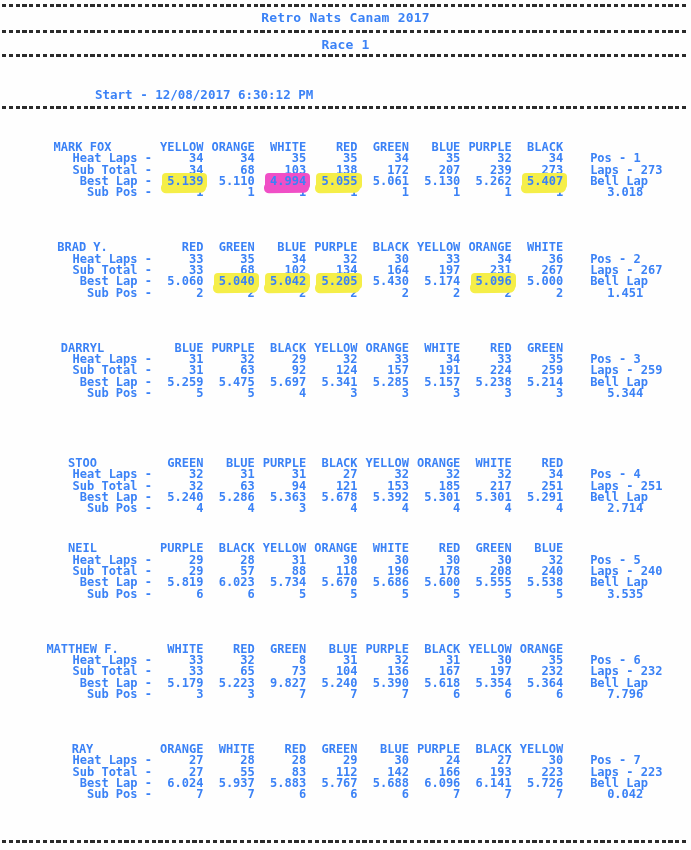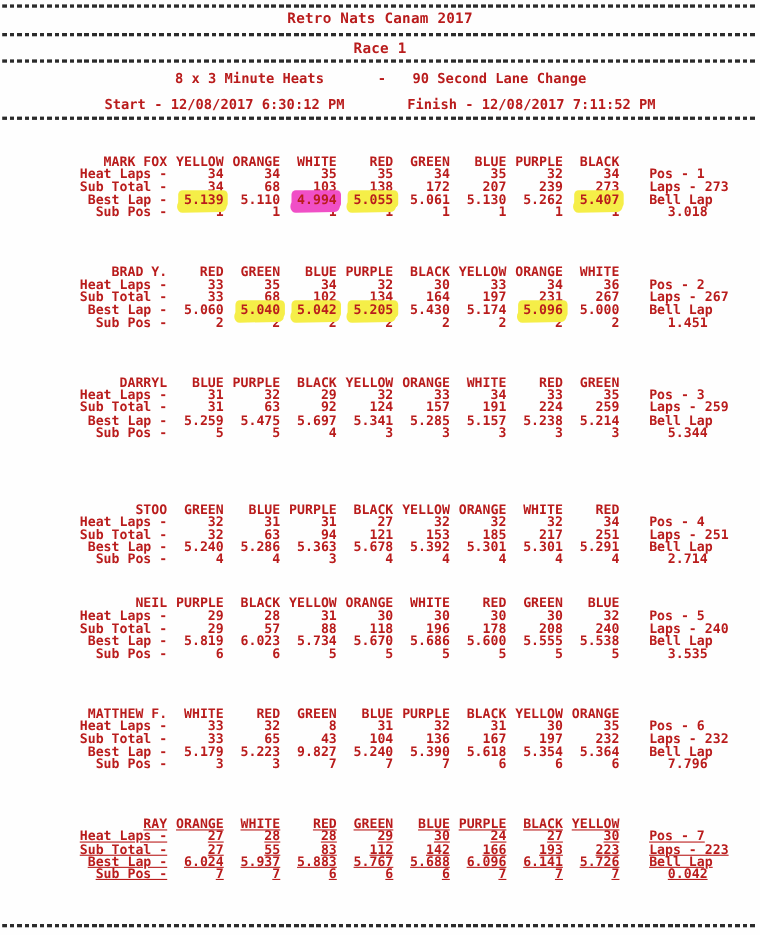--- a/index.html
+++ b/index.html
@@ -2,43 +2,43 @@
 <html><head>
 <meta charset="utf-8">
 <style>
   html,body{margin:0;padding:0;background:#ffffff;}
   .page{
     position:relative;
     width:691px;height:850px;
     background:#fefefe;
     font-family:"DejaVu Sans Mono", monospace;
     font-weight:700;
-    color:#b91c1c;
+    color:#3b82f6;
     font-size:12px;
     overflow:hidden;
   }
   .rule{
     position:absolute;left:2px;right:3px;height:2.5px;
     background:repeating-linear-gradient(90deg,#2b2b2b 0 4.2px,transparent 4.2px 6.8px);
   }
   .center-line{position:absolute;left:0;right:0;text-align:center;white-space:pre;}
   .title-line{font-size:13px;letter-spacing:.2px;}
   .heats-line{position:absolute;top:63px;left:159px;display:flex;gap:0;white-space:pre;font-size:12.5px;}
   .heats-line .seg1{margin-right:49px;}
   .heats-line .seg2{margin-left:24px;}
-  .times-line{position:absolute;top:87px;left:95px;display:flex;gap:57px;white-space:pre;font-size:12.5px;}
+  .times-line{position:absolute;top:87px;left:95px;display:flex;gap:32px;white-space:pre;font-size:12.5px;}
   .block{position:absolute;left:0;width:691px;}
   .line{
     display:grid;
     grid-template-columns:152px repeat(8,51.4px) auto;
     height:11.35px;line-height:11.35px;
     align-items:baseline;white-space:pre;
   }
   .cell{white-space:pre;}
-  .name{text-align:right;padding-left:13px;}
+  .name{text-align:center;padding-left:13px;}
   .label{text-align:right;}
   .lane,.val{text-align:right;}
   .info{text-align:left;padding-left:27px;}
   .info.bell-val{padding-left:44px;}
   
   .hl{position:relative;z-index:0;}
   .hl::before{
     content:"";position:absolute;z-index:-1;
     inset:-1px -4px -1px -5px;border-radius:4px;
     background:var(--c);
@@ -55,29 +55,23 @@
 <body>
 
 <div class="page">
 
   <div class="rule" style="top:4px"></div>
   <div class="center-line title-line" style="top:10px">Retro Nats Canam 2017</div>
   <div class="rule" style="top:30px"></div>
   <div class="center-line title-line" style="top:37px">Race 1</div>
   <div class="rule" style="top:54px"></div>
 
-  <div class="heats-line">
-    <span class="seg1">8 x 3 Minute Heats</span>
-    <span>-</span>
-    <span class="seg2">90 Second Lane Change</span>
-  </div>
 
   <div class="times-line">
     <span>Start - 12/08/2017 6:30:12 PM</span>
-    <span>Finish - 12/08/2017 7:11:52 PM</span>
   </div>
 
   <div class="rule" style="top:106px"></div>
 
   <div id="blocks">
       <div class="block" style="top: 142px;">
         <div class="line"><span class="cell name">MARK FOX</span><span class="cell lane">YELLOW</span><span class="cell lane">ORANGE</span><span class="cell lane">WHITE</span><span class="cell lane">RED</span><span class="cell lane">GREEN</span><span class="cell lane">BLUE</span><span class="cell lane">PURPLE</span><span class="cell lane">BLACK</span><span class="cell info"></span></div>
         <div class="line"><span class="cell label">Heat Laps -</span><span class="cell val">34</span><span class="cell val">34</span><span class="cell val">35</span><span class="cell val">35</span><span class="cell val">34</span><span class="cell val">35</span><span class="cell val">32</span><span class="cell val">34</span><span class="cell info ">Pos - 1</span></div>
         <div class="line"><span class="cell label">Sub Total -</span><span class="cell val">34</span><span class="cell val">68</span><span class="cell val">103</span><span class="cell val">138</span><span class="cell val">172</span><span class="cell val">207</span><span class="cell val">239</span><span class="cell val">273</span><span class="cell info ">Laps - 273</span></div>
         <div class="line"><span class="cell label">Best Lap -</span><span class="cell val"><span class="hl hl-yellow">5.139</span></span><span class="cell val">5.110</span><span class="cell val"><span class="hl hl-magenta">4.994</span></span><span class="cell val"><span class="hl hl-yellow">5.055</span></span><span class="cell val">5.061</span><span class="cell val">5.130</span><span class="cell val">5.262</span><span class="cell val"><span class="hl hl-yellow">5.407</span></span><span class="cell info ">Bell Lap</span></div>
@@ -107,25 +101,25 @@
       <div class="block" style="top: 543.32px;">
         <div class="line"><span class="cell name">NEIL</span><span class="cell lane">PURPLE</span><span class="cell lane">BLACK</span><span class="cell lane">YELLOW</span><span class="cell lane">ORANGE</span><span class="cell lane">WHITE</span><span class="cell lane">RED</span><span class="cell lane">GREEN</span><span class="cell lane">BLUE</span><span class="cell info"></span></div>
         <div class="line"><span class="cell label">Heat Laps -</span><span class="cell val">29</span><span class="cell val">28</span><span class="cell val">31</span><span class="cell val">30</span><span class="cell val">30</span><span class="cell val">30</span><span class="cell val">30</span><span class="cell val">32</span><span class="cell info ">Pos - 5</span></div>
         <div class="line"><span class="cell label">Sub Total -</span><span class="cell val">29</span><span class="cell val">57</span><span class="cell val">88</span><span class="cell val">118</span><span class="cell val">196</span><span class="cell val">178</span><span class="cell val">208</span><span class="cell val">240</span><span class="cell info ">Laps - 240</span></div>
         <div class="line"><span class="cell label">Best Lap -</span><span class="cell val">5.819</span><span class="cell val">6.023</span><span class="cell val">5.734</span><span class="cell val">5.670</span><span class="cell val">5.686</span><span class="cell val">5.600</span><span class="cell val">5.555</span><span class="cell val">5.538</span><span class="cell info ">Bell Lap</span></div>
         <div class="line"><span class="cell label">Sub Pos -</span><span class="cell val">6</span><span class="cell val">6</span><span class="cell val">5</span><span class="cell val">5</span><span class="cell val">5</span><span class="cell val">5</span><span class="cell val">5</span><span class="cell val">5</span><span class="cell info bell-val">3.535</span></div>
       </div>
       <div class="block" style="top: 643.65px;">
         <div class="line"><span class="cell name">MATTHEW F.</span><span class="cell lane">WHITE</span><span class="cell lane">RED</span><span class="cell lane">GREEN</span><span class="cell lane">BLUE</span><span class="cell lane">PURPLE</span><span class="cell lane">BLACK</span><span class="cell lane">YELLOW</span><span class="cell lane">ORANGE</span><span class="cell info"></span></div>
         <div class="line"><span class="cell label">Heat Laps -</span><span class="cell val">33</span><span class="cell val">32</span><span class="cell val">8</span><span class="cell val">31</span><span class="cell val">32</span><span class="cell val">31</span><span class="cell val">30</span><span class="cell val">35</span><span class="cell info ">Pos - 6</span></div>
-        <div class="line"><span class="cell label">Sub Total -</span><span class="cell val">33</span><span class="cell val">65</span><span class="cell val">43</span><span class="cell val">104</span><span class="cell val">136</span><span class="cell val">167</span><span class="cell val">197</span><span class="cell val">232</span><span class="cell info ">Laps - 232</span></div>
+        <div class="line"><span class="cell label">Sub Total -</span><span class="cell val">33</span><span class="cell val">65</span><span class="cell val">73</span><span class="cell val">104</span><span class="cell val">136</span><span class="cell val">167</span><span class="cell val">197</span><span class="cell val">232</span><span class="cell info ">Laps - 232</span></div>
         <div class="line"><span class="cell label">Best Lap -</span><span class="cell val">5.179</span><span class="cell val">5.223</span><span class="cell val">9.827</span><span class="cell val">5.240</span><span class="cell val">5.390</span><span class="cell val">5.618</span><span class="cell val">5.354</span><span class="cell val">5.364</span><span class="cell info ">Bell Lap</span></div>
         <div class="line"><span class="cell label">Sub Pos -</span><span class="cell val">3</span><span class="cell val">3</span><span class="cell val">7</span><span class="cell val">7</span><span class="cell val">7</span><span class="cell val">6</span><span class="cell val">6</span><span class="cell val">6</span><span class="cell info bell-val">7.796</span></div>
       </div>
-      <div class="block" style="top: 743.98px; text-decoration: underline;">
+      <div class="block" style="top: 743.98px;">
         <div class="line"><span class="cell name">RAY</span><span class="cell lane">ORANGE</span><span class="cell lane">WHITE</span><span class="cell lane">RED</span><span class="cell lane">GREEN</span><span class="cell lane">BLUE</span><span class="cell lane">PURPLE</span><span class="cell lane">BLACK</span><span class="cell lane">YELLOW</span><span class="cell info"></span></div>
         <div class="line"><span class="cell label">Heat Laps -</span><span class="cell val">27</span><span class="cell val">28</span><span class="cell val">28</span><span class="cell val">29</span><span class="cell val">30</span><span class="cell val">24</span><span class="cell val">27</span><span class="cell val">30</span><span class="cell info ">Pos - 7</span></div>
         <div class="line"><span class="cell label">Sub Total -</span><span class="cell val">27</span><span class="cell val">55</span><span class="cell val">83</span><span class="cell val">112</span><span class="cell val">142</span><span class="cell val">166</span><span class="cell val">193</span><span class="cell val">223</span><span class="cell info ">Laps - 223</span></div>
         <div class="line"><span class="cell label">Best Lap -</span><span class="cell val">6.024</span><span class="cell val">5.937</span><span class="cell val">5.883</span><span class="cell val">5.767</span><span class="cell val">5.688</span><span class="cell val">6.096</span><span class="cell val">6.141</span><span class="cell val">5.726</span><span class="cell info ">Bell Lap</span></div>
         <div class="line"><span class="cell label">Sub Pos -</span><span class="cell val">7</span><span class="cell val">7</span><span class="cell val">6</span><span class="cell val">6</span><span class="cell val">6</span><span class="cell val">7</span><span class="cell val">7</span><span class="cell val">7</span><span class="cell info bell-val">0.042</span></div>
       </div>
     </div>
 
   <div class="rule" style="top:840px"></div>
 </div>

